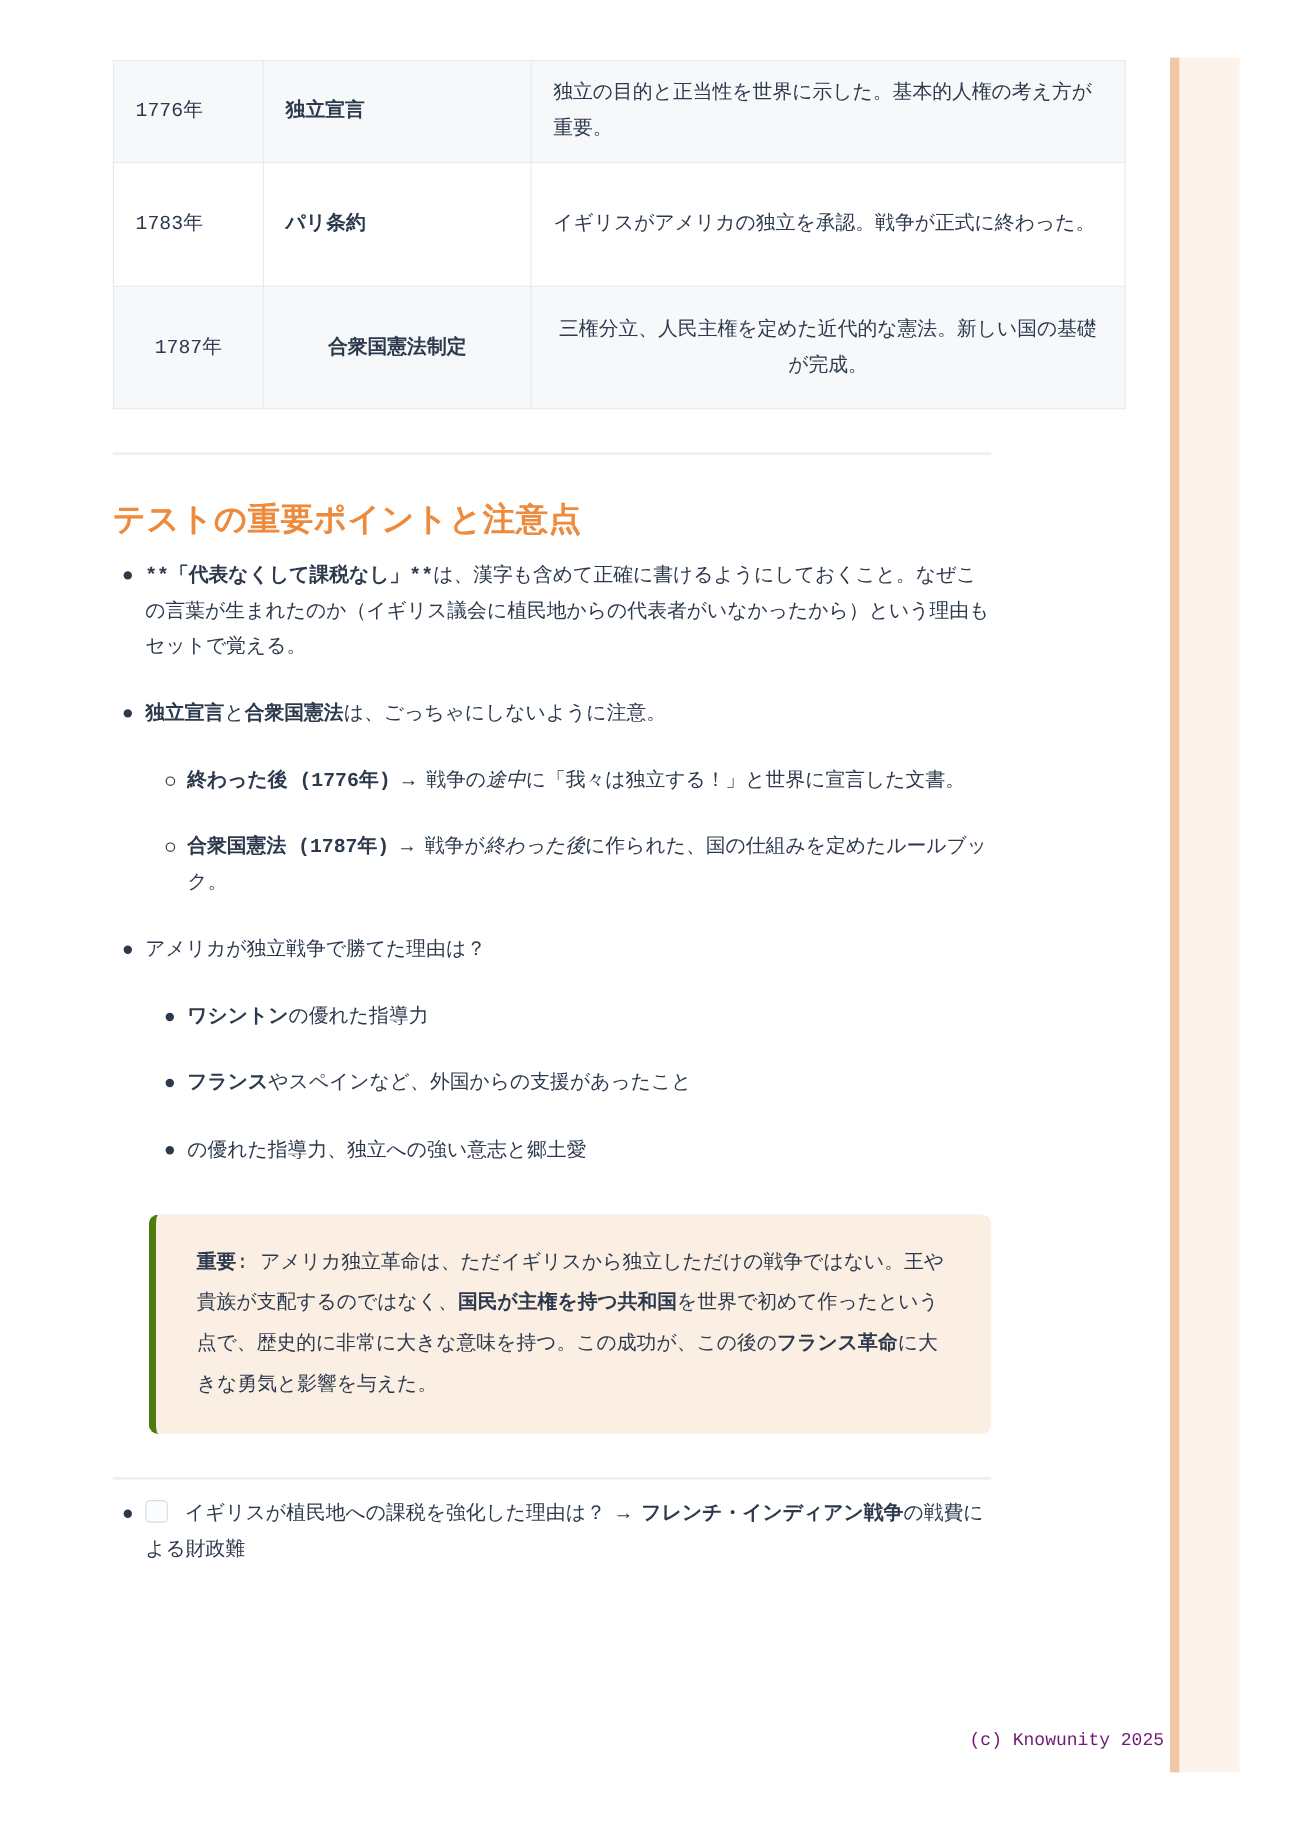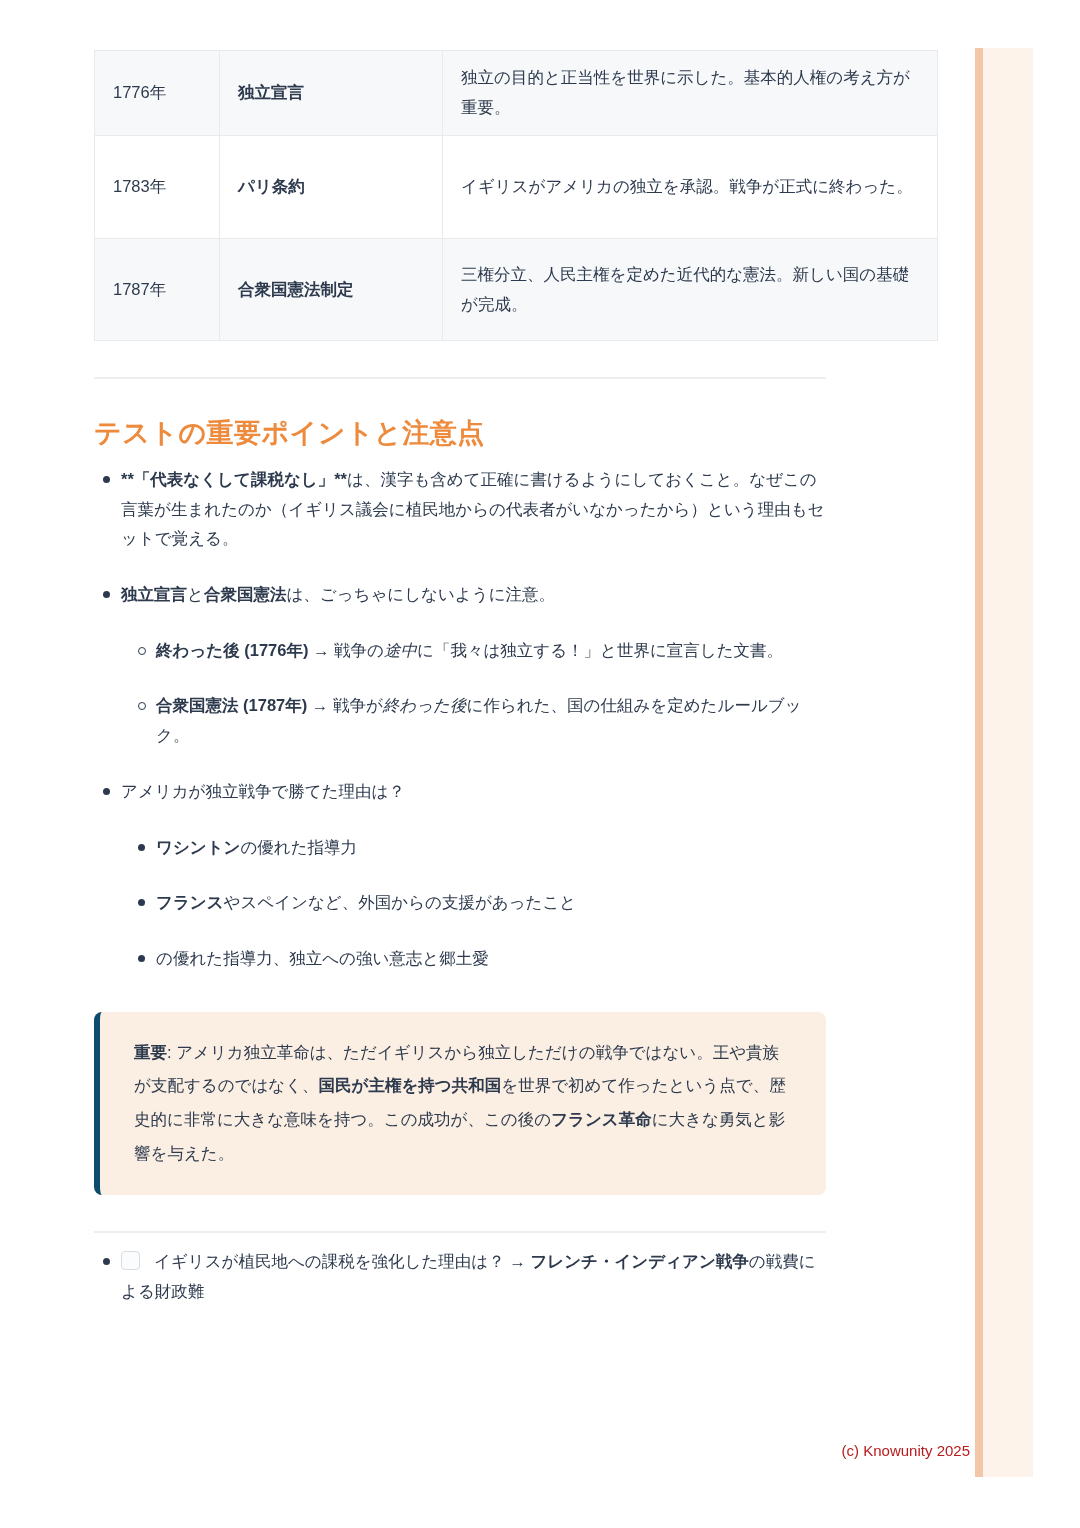--- a/index.html
+++ b/index.html
@@ -1,54 +1,54 @@
 <!DOCTYPE html>
 <html><head>
 <meta charset="utf-8">
 <style>
   html,body{margin:0;padding:0;background:#ffffff;}
   .page{position:relative;width:1040px;height:1528px;background:#ffffff;overflow:hidden;
-        font-family:Liberation Sans, sans-serif;color:#2D3A4D;}
+        font-family:Liberation Mono, monospace;color:#2D3A4D;}
   .stripe-line{position:absolute;left:975px;top:48px;width:8px;height:1429px;background:#F1C7A7;}
   .stripe-fill{position:absolute;left:983px;top:48px;width:50px;height:1429px;background:#FDF3EB;}
   .content{position:absolute;left:94px;top:0;width:732px;}
 
   
   table.timeline{border-collapse:collapse;table-layout:fixed;width:732px;margin-top:50px;
                  font-size:16.5px;line-height:1.8;}
   table.timeline td{border:1px solid #E8EAED;padding:10px 18px;vertical-align:middle;}
   table.timeline tr:nth-child(odd){background:#F7F8FA;}
   table.timeline tr:nth-child(even){background:#FFFFFF;}
   table.timeline tr:nth-child(1){height:85px;}
   table.timeline tr:nth-child(2){height:103px;}
-  table.timeline tr:nth-child(3){height:102px;}
+  table.timeline tr:nth-child(3){height:102px;text-align:center;}
   td.c-year{width:88px;}
   td.c-event{width:186px;font-weight:700;}
   td.c-desc{width:458px;}
 
   .divider{height:2px;background:#EDEEF0;margin-top:36px;}
   h2.section-title{color:#ED8A3C;font-size:27px;font-weight:700;margin:36px 0 0 0;letter-spacing:0.5px;}
 
   .bullets{margin-top:14px;font-size:16.5px;line-height:1.8;}
   .li{position:relative;padding-left:27px;margin-bottom:26px;}
   .ind1{margin-left:35px;}
   .dot{position:absolute;left:9px;top:11px;width:7px;height:7px;border-radius:50%;background:#2D3A4D;}
   .dot.circle{background:transparent;border:1.5px solid #2D3A4D;width:6px;height:6px;}
   .b{font-weight:700;}
   .i{font-style:italic;}
 
-  .callout{margin-top:38px;background:#FBEEE3;border-left:6px solid #0c4a6e;border-radius:8px;
-           padding:24px 34px;}
+  .callout{margin-top:38px;background:#FBEEE3;border-left:6px solid #4d7c0f;border-radius:8px;
+           padding:24px 34px;margin-left:30px;}
   .callout-text{font-size:16.5px;line-height:2.05;}
 
   .checkbox{display:inline-block;width:17px;height:17px;border:1.5px solid #D8DDE3;border-radius:4px;
             background:#FBFCFD;margin-right:14px;vertical-align:-3px;}
   #checklist .li{margin-bottom:30px;}
 
-  .footer{position:absolute;top:1442px;right:70px;font-size:15px;color:#b91c1c;z-index:2;}
+  .footer{position:absolute;top:1442px;right:70px;font-size:15px;color:#701a75;z-index:2;}
 </style>
 </head>
 <body>
 
 <div class="page">
   <div class="stripe-line"></div>
   <div class="stripe-fill"></div>
 
   <div class="content">
 

